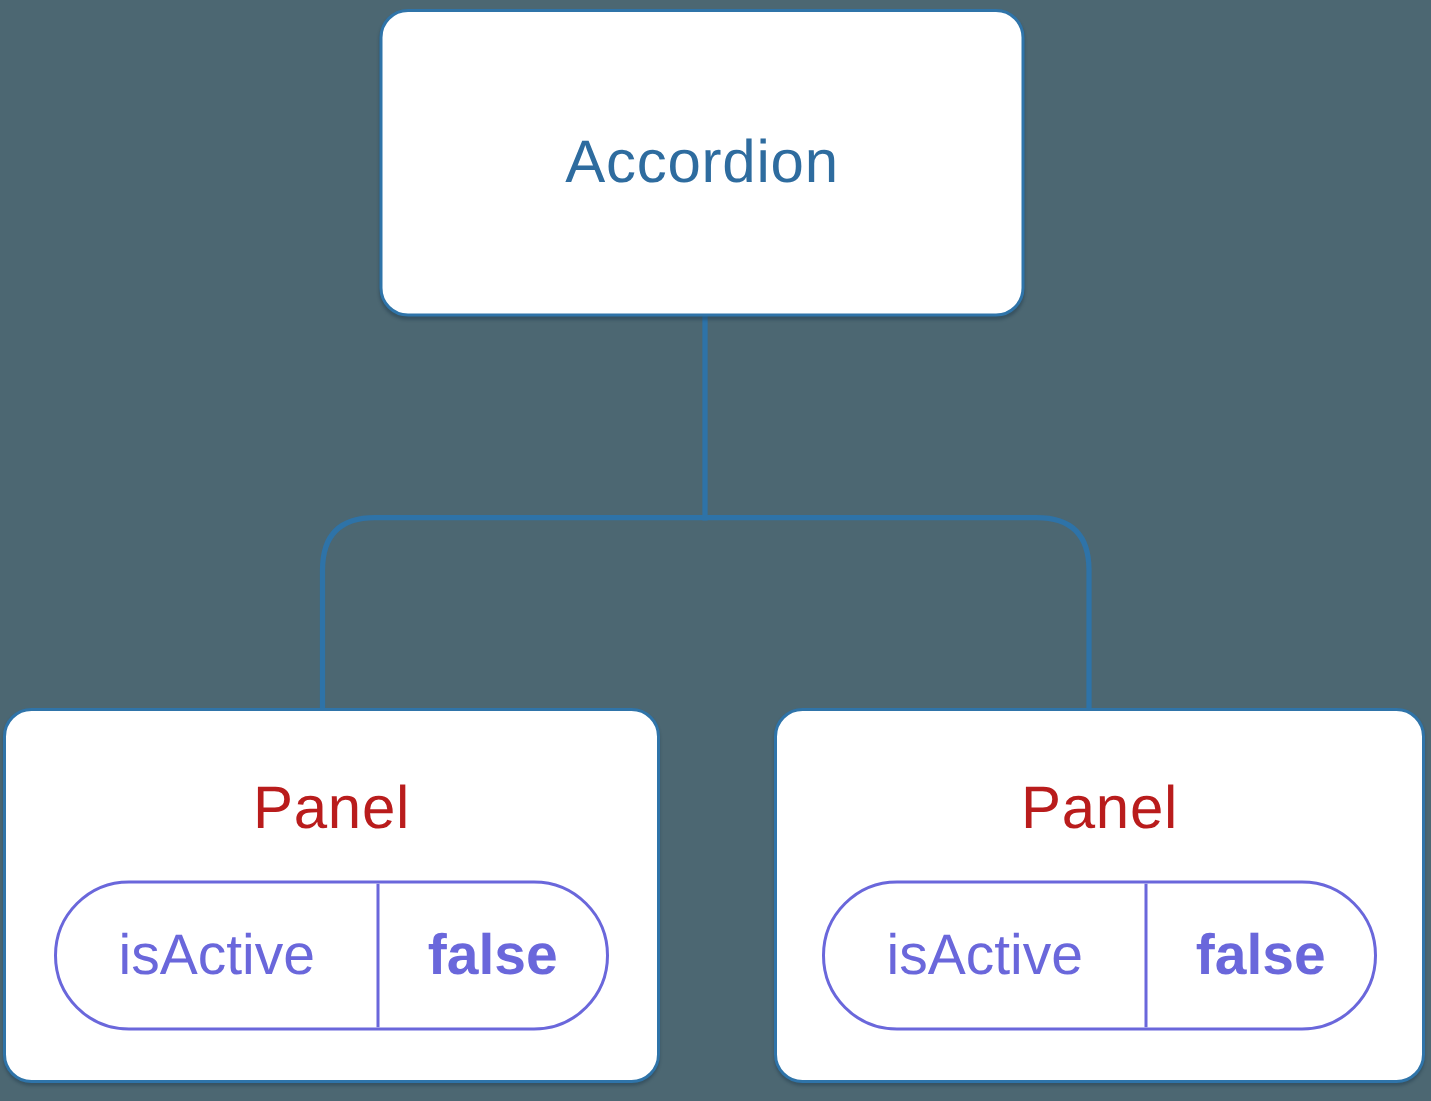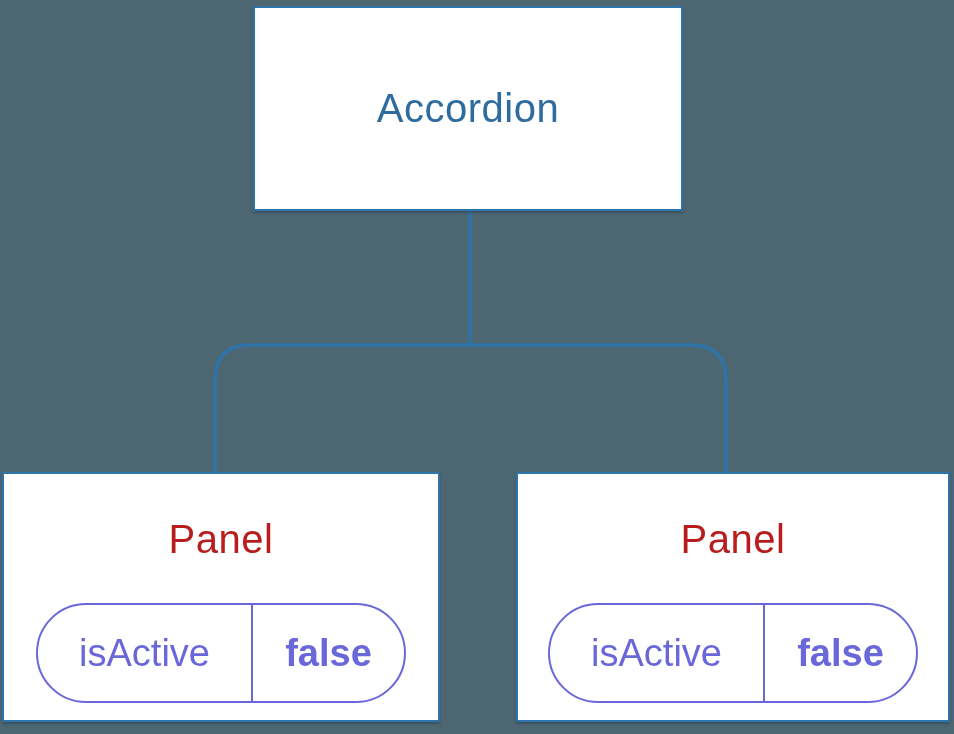--- a/index.html
+++ b/index.html
@@ -17,21 +17,21 @@
     position: absolute;
     left: 0; top: 0;
     width: 954px; height: 734px;
     z-index: 0;
   }
 
   .node {
     position: absolute;
     background: #FFFFFF;
     border: 2px solid #2F74A9;
-    border-radius: 2px;
+    border-radius: 19px;
     box-shadow: 0 2px 2px rgba(20, 45, 65, 0.35);
     z-index: 1;
   }
 
   .node-root {
     left: 253px; top: 6px;
     width: 430px; height: 205px;
     display: flex;
     align-items: center;
     justify-content: center;
@@ -57,21 +57,21 @@
   .panel-title {
     margin-top: 42px;
     color: #b91c1c;
     font-size: 40px;
     font-weight: 500;
     letter-spacing: 0.5px;
     line-height: 1.15;
   }
 
   .state-pill {
-    margin-top: 41px;
+    margin-top: 25px;
     width: 370px;
     height: 100px;
     border: 2px solid #6A67DB;
     border-radius: 50px;
     display: flex;
     align-items: stretch;
     overflow: hidden;
     background: #FFFFFF;
   }
 

